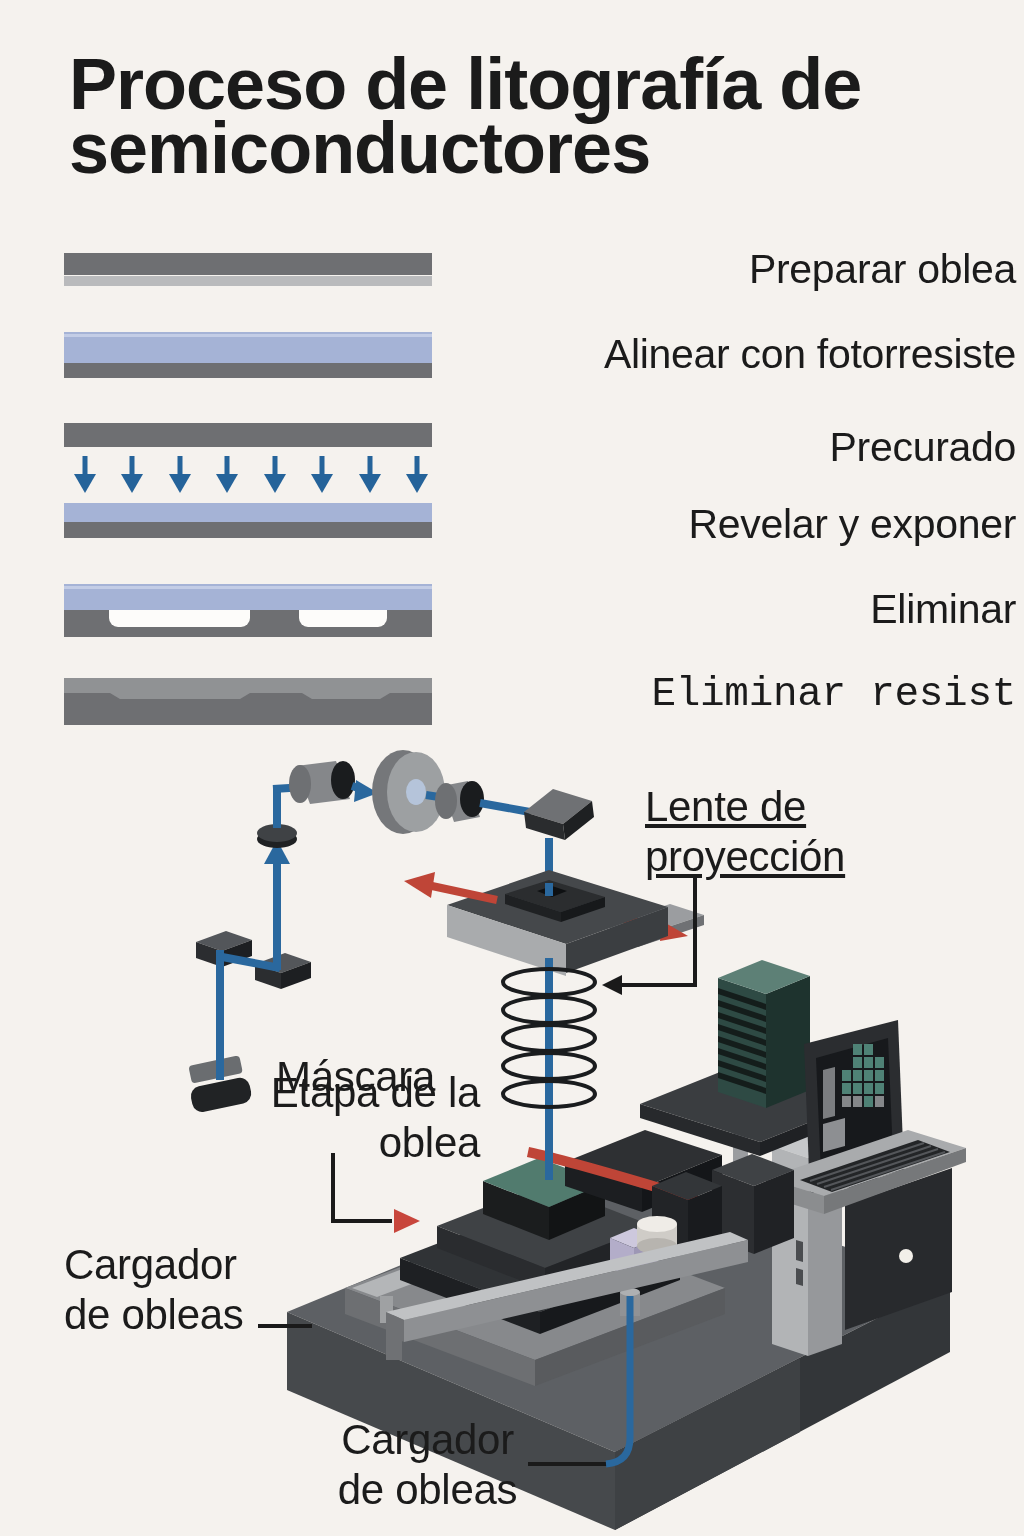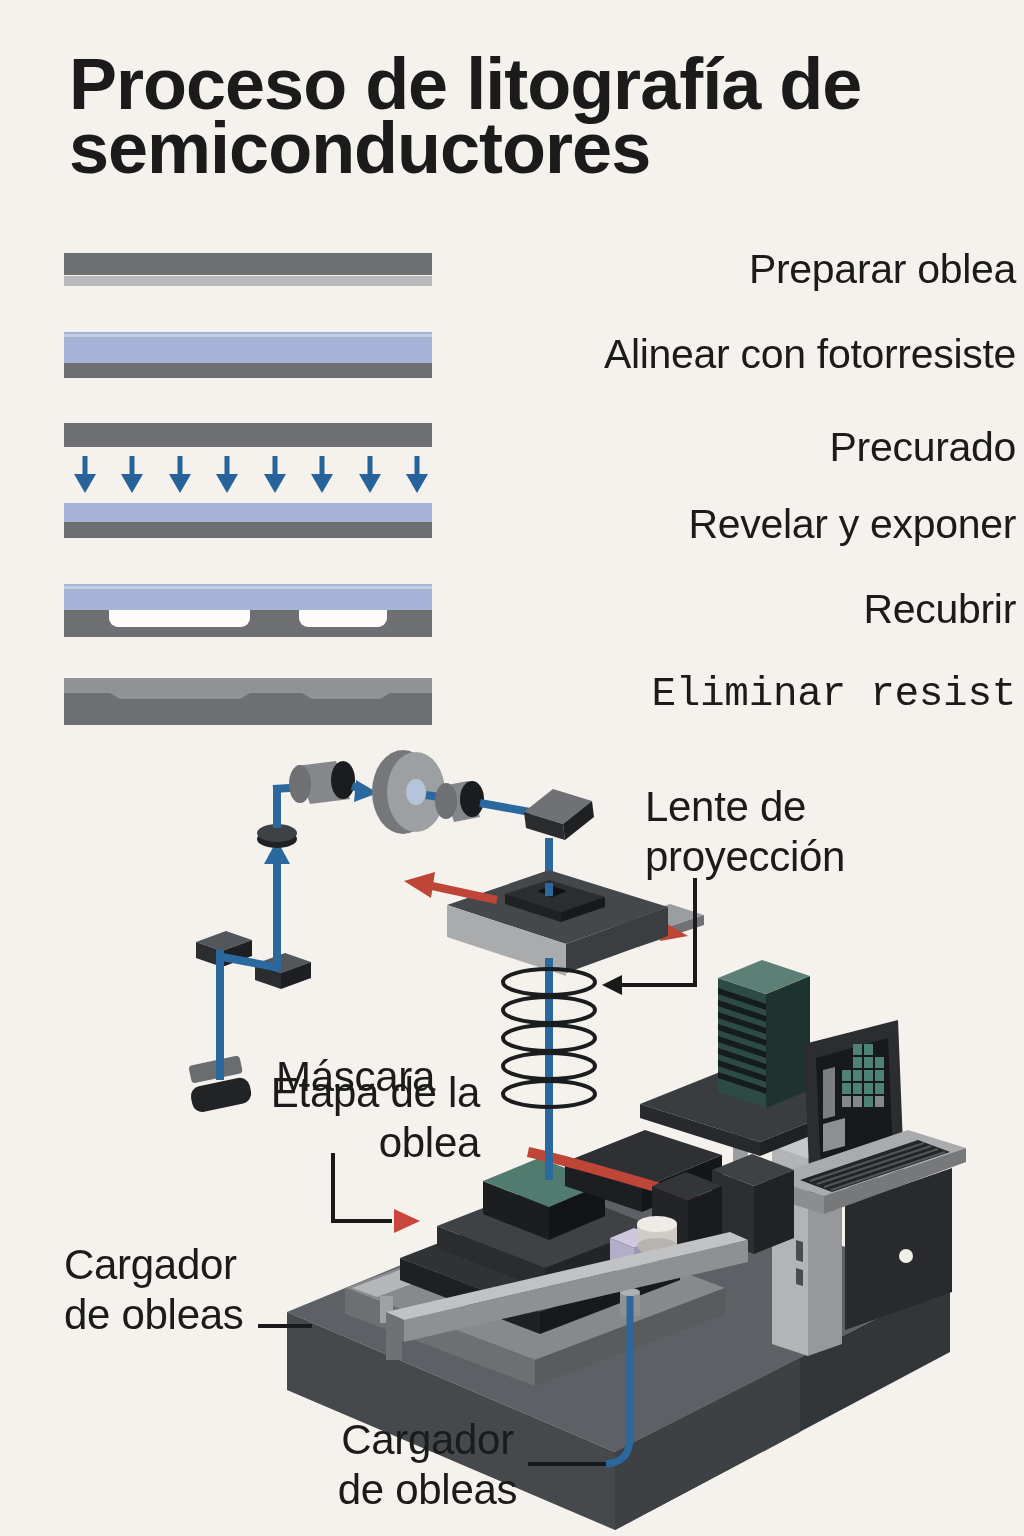--- a/index.html
+++ b/index.html
@@ -14,21 +14,21 @@
   .title{
     left:62px;top:52px;width:900px;
     font-size:72px;font-weight:700;line-height:64px;letter-spacing:-1px;margin-left:7px;
   }
   .step-label{
     left:476px;width:540px;font-size:41px;line-height:46px;letter-spacing:-0.3px;text-align:right;
   }
   .m-label{font-size:42px;line-height:50px;letter-spacing:-0.3px;}
   #lbl-step-0{top:246px;} #lbl-step-1{top:331px;} #lbl-step-2{top:424px;}
   #lbl-step-3{top:501px;} #lbl-step-4{top:586px;} #lbl-step-5{top:671px;font-family:Liberation Mono, monospace;}
-  #lbl-lente{left:645px;top:782px;}
+  #lbl-lente{left:645px;top:782px;text-decoration:underline;}
   #lbl-mascara{left:276px;top:1052px;}
   #lbl-etapa{left:210px;top:1068px;width:270px;text-align:right;}
   #lbl-cargador-left{left:64px;top:1240px;}
   #lbl-cargador-bottom{left:295px;top:1415px;width:265px;text-align:center;}
 </style>
 </head>
 <body>
 
 <svg id="scene" viewBox="0 0 1024 1536" xmlns="http://www.w3.org/2000/svg">
 
@@ -340,21 +340,21 @@
   </g>
 </svg>
 
 <div class="txt title">Proceso de litografía de
 semiconductores</div>
 
 <div id="lbl-step-0" class="txt step-label">Preparar oblea</div>
 <div id="lbl-step-1" class="txt step-label">Alinear con fotorresiste</div>
 <div id="lbl-step-2" class="txt step-label">Precurado</div>
 <div id="lbl-step-3" class="txt step-label">Revelar y exponer</div>
-<div id="lbl-step-4" class="txt step-label">Recubrir</div>
+<div id="lbl-step-4" class="txt step-label">Eliminar</div>
 <div id="lbl-step-5" class="txt step-label">Eliminar resist</div>
 
 <div id="lbl-lente" class="txt m-label">Lente de
 proyección</div>
 <div id="lbl-mascara" class="txt m-label">Máscara</div>
 <div id="lbl-etapa" class="txt m-label">Etapa de la
 oblea</div>
 <div id="lbl-cargador-left" class="txt m-label">Cargador
 de obleas</div>
 <div id="lbl-cargador-bottom" class="txt m-label">Cargador

